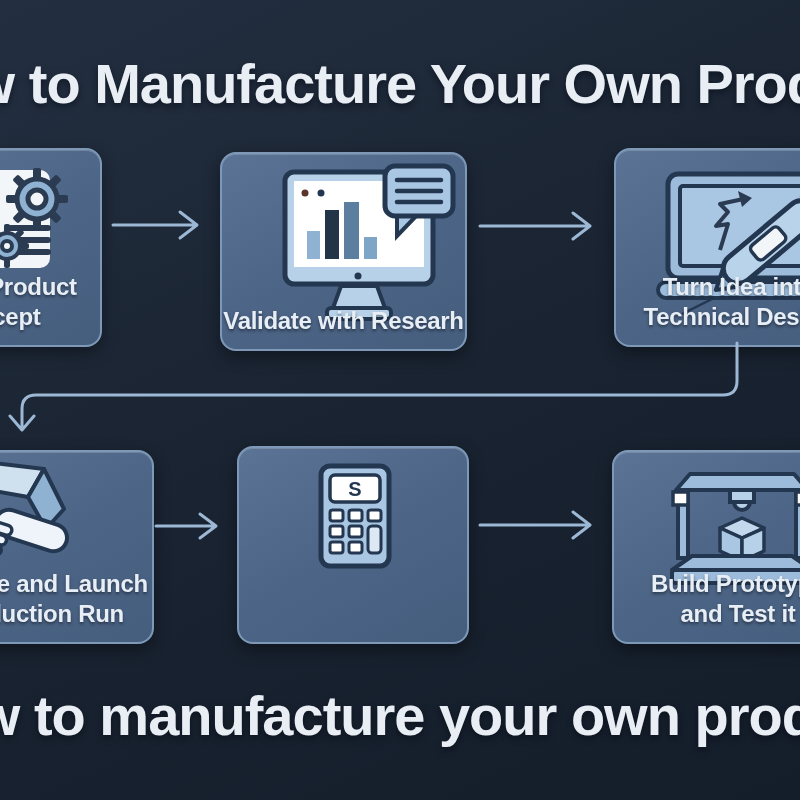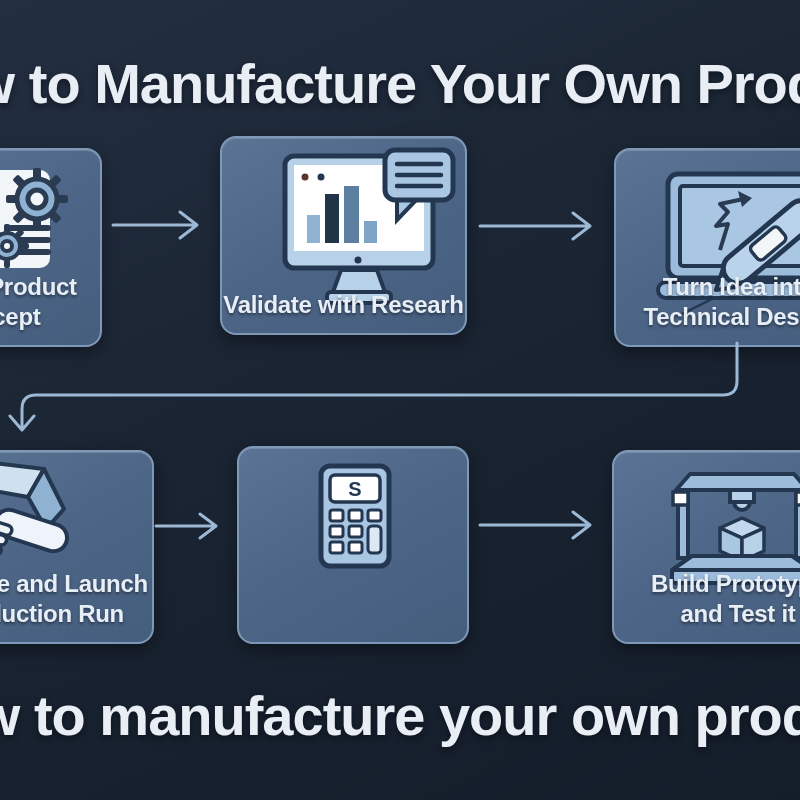--- a/index.html
+++ b/index.html
@@ -76,21 +76,21 @@
           <circle r="5" fill="#f3f6f9" stroke="#2a3b52" stroke-width="4"></circle>
         </g>
       </svg>
     </div>
     <div class="step-label">
       <div>Define Product</div>
       <div>Concept</div>
     </div>
   </div>
 
-  <div class="step" style="left:220px;top:136px;width:243px;height:195px;">
+  <div class="step" style="left:220px;top:152px;width:243px;height:195px;">
     <div class="icon-wrap" style="left:55px;top:8px;">
       <svg width="200" height="160" viewBox="0 0 200 160">
         <rect x="8" y="10" width="148" height="112" rx="9" fill="#b7d2e8" stroke="#243750" stroke-width="5"></rect>
         <rect x="17" y="19" width="130" height="86" fill="#ffffff"></rect>
         <circle cx="28" cy="31" r="3.5" fill="#5b352b"></circle>
         <circle cx="44" cy="31" r="3.5" fill="#243750"></circle>
         <rect x="30" y="69" width="13" height="28" fill="#8fb2d2"></rect>
         <rect x="48" y="48" width="14" height="49" fill="#223447"></rect>
         <rect x="67" y="40" width="15" height="57" fill="#5d7f9f"></rect>
         <rect x="87" y="75" width="13" height="22" fill="#7fa5c6"></rect>

